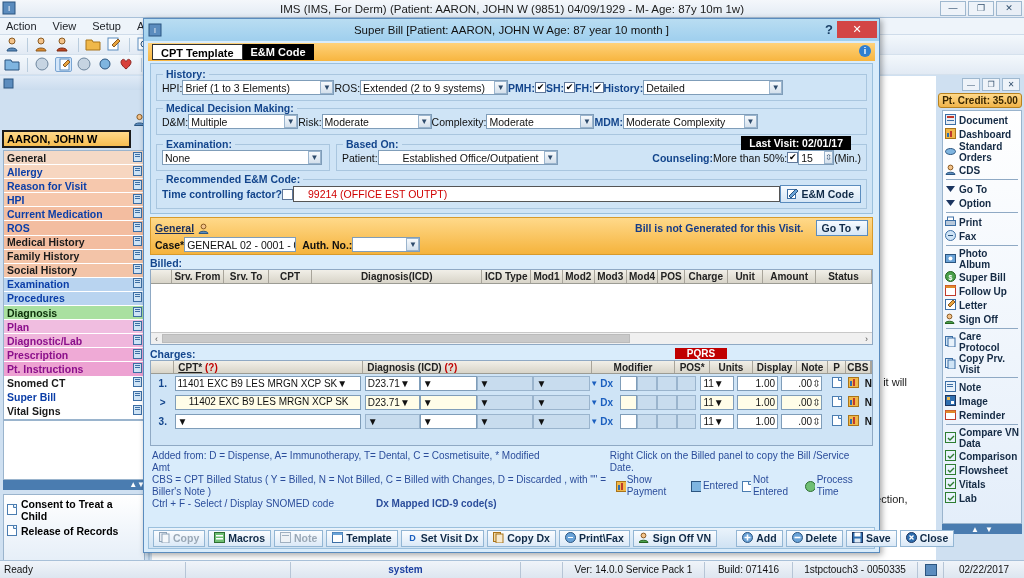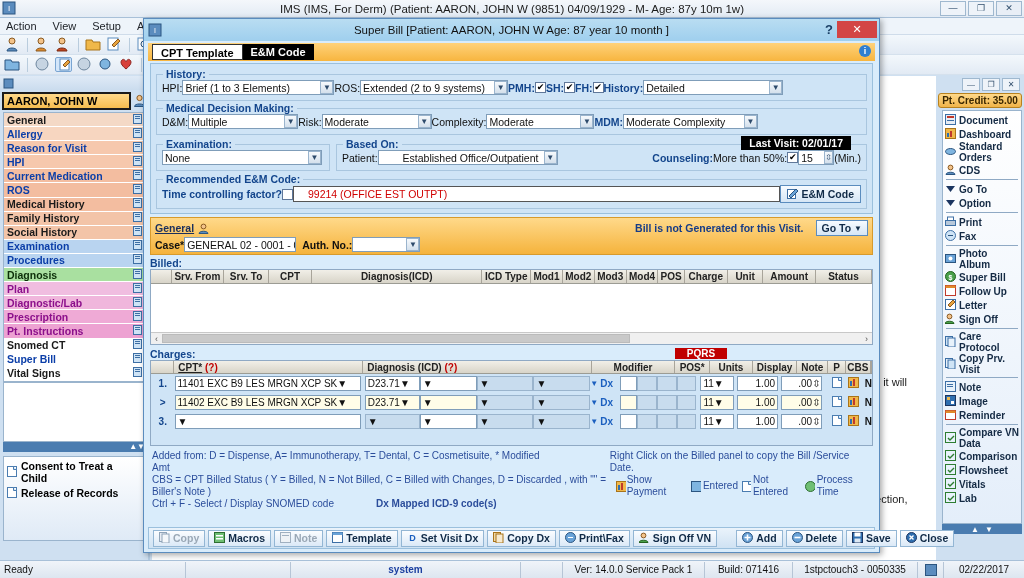--- a/index.html
+++ b/index.html
@@ -53,21 +53,21 @@
   
   #left-panel {
     position:absolute; left:0; top:76px; width:150px; bottom:18px;
     background:#cfe0f1; border-right:2px solid #b5cde4;
   }
   .lp-titlebar { height:14px; background:linear-gradient(#dfeaf6,#cadcee); display:flex; align-items:center; padding-left:3px;}
   .patient-name-row { display:flex; align-items:center; padding:2px 2px 1px 2px; }
   .patient-name {
     flex:1; background:linear-gradient(#ffd98a,#f6bd50);
     border:2px solid #1b1b1b; font-weight:bold; font-size:11px;
-    padding:1px 3px; color:#000;
+    padding:1px 3px; color:#000;margin-top:38px;
   }
   .nav-list { margin:1px 3px 0 3px; border:1px solid #9ab4cd; background:#fff; }
   .nav-item {
     height:14.1px; display:flex; align-items:center; justify-content:space-between;
     padding:0 2px 0 3px; font-weight:bold; font-size:10.5px;
     border-bottom:1px solid #ffffff; line-height:14px;
   }
   .nav-notes { height:60px; margin:0 3px; border:1px solid #9ab4cd; background:#fff; }
   .nav-scroll { height:10px; margin:0 3px; background:linear-gradient(#4f7fb5,#32週); background:#4a7cb0; display:flex; align-items:center; justify-content:flex-end; }
   .nav-scroll span { color:#fff; font-size:8px; }
@@ -920,21 +920,21 @@
               <div><svg width="11" height="11">
                   <rect x="0.5" y="0.5" width="10" height="10" fill="#f0b84a" stroke="#a9741a"></rect>
                   <rect x="2" y="4" width="2" height="5" fill="#2f6fb0"></rect>
                   <rect x="5" y="2" width="2" height="7" fill="#c0392b"></rect>
                 </svg></div>
               <div style="width:6px"></div>
               <div style="font-weight:bold;font-size:10px;color:#111;">N</div>
             </div>
             <div class="ch-row">
               <div style="width:24px;text-align:center;font-weight:bold;color:#13458c;font-size:10px;">&gt;</div>
-              <div class="cell-in alt" style="width:190px;">
+              <div class="cell-in alt" style="width:190px;flex-direction:column;">
                 <span>11402      EXC B9 LES MRGN XCP SK</span>
                 <span class="arrow">▼</span>
               </div>
               <div style="width:4px"></div>
               <div class="cell-in alt" style="width:56px;">
                 <span>D23.71</span>
                 <span class="arrow">▼</span>
               </div>
               <div class="cell-in alt" style="width:58px;">
                 <span></span>

